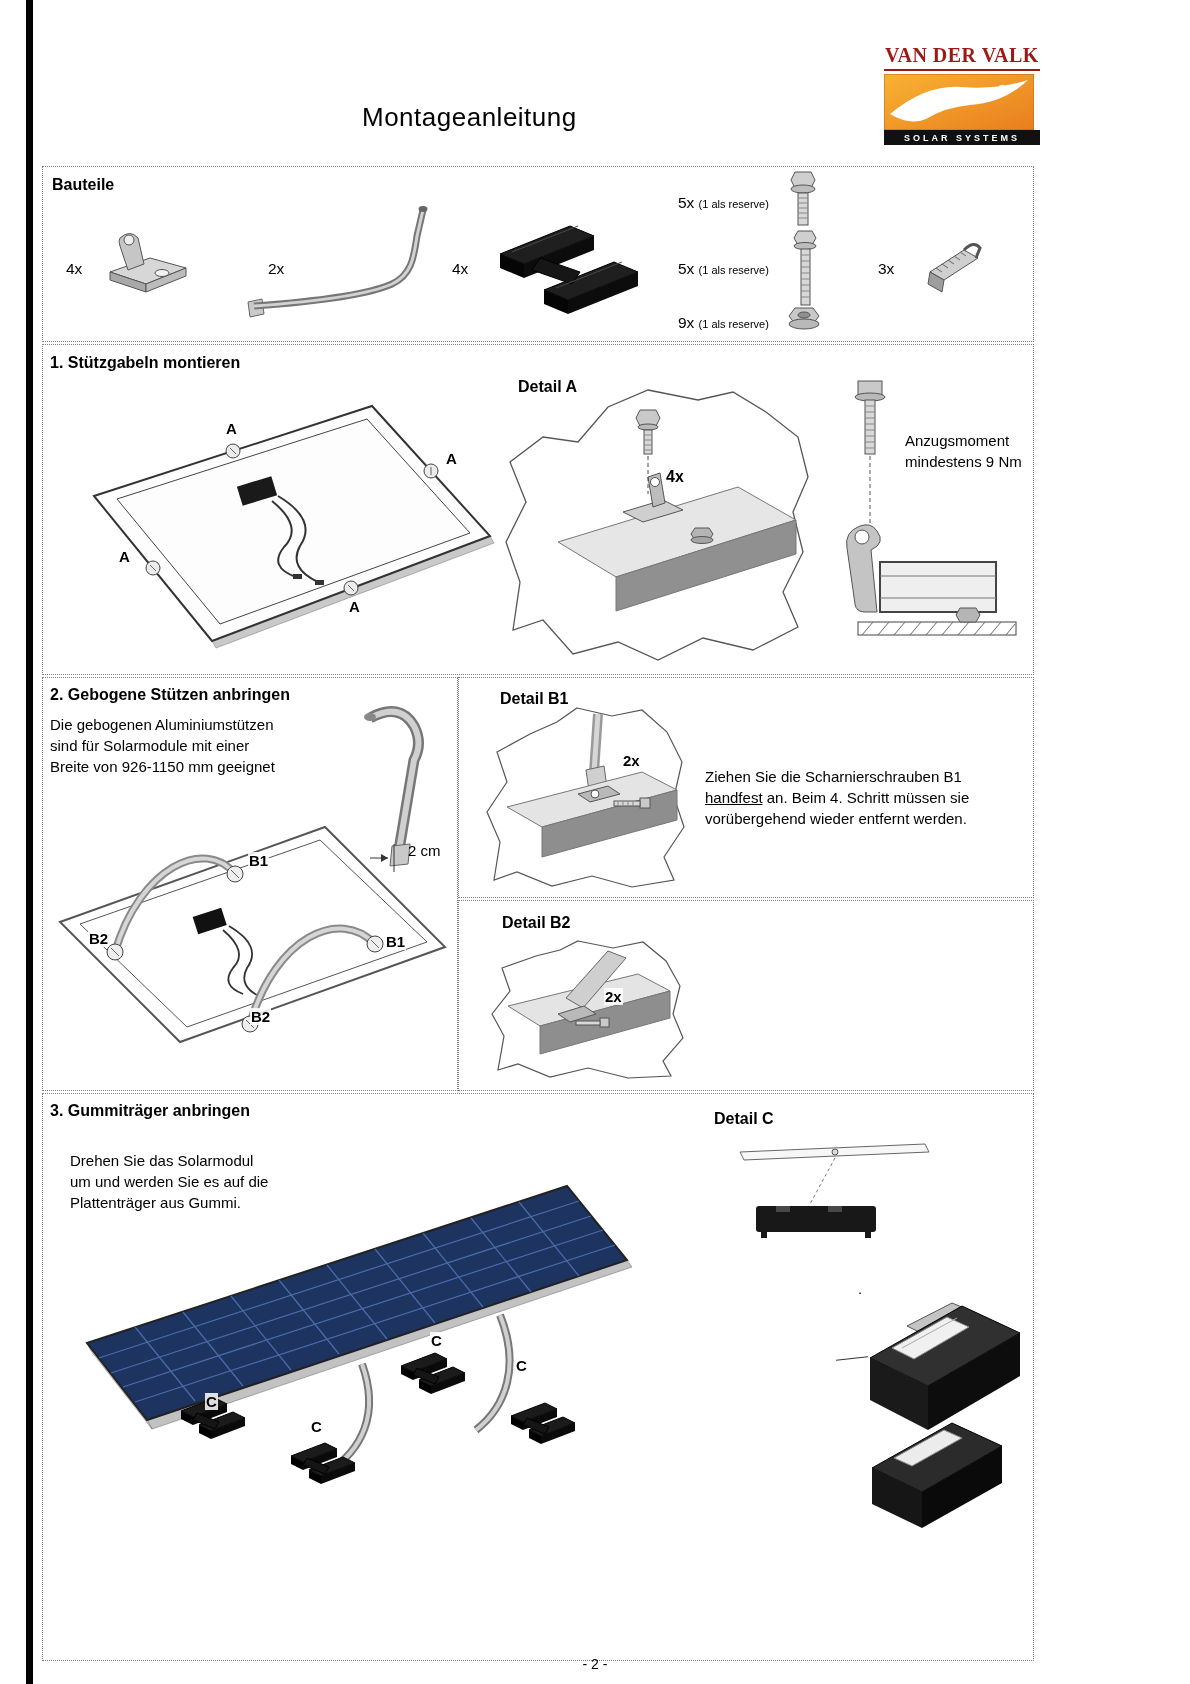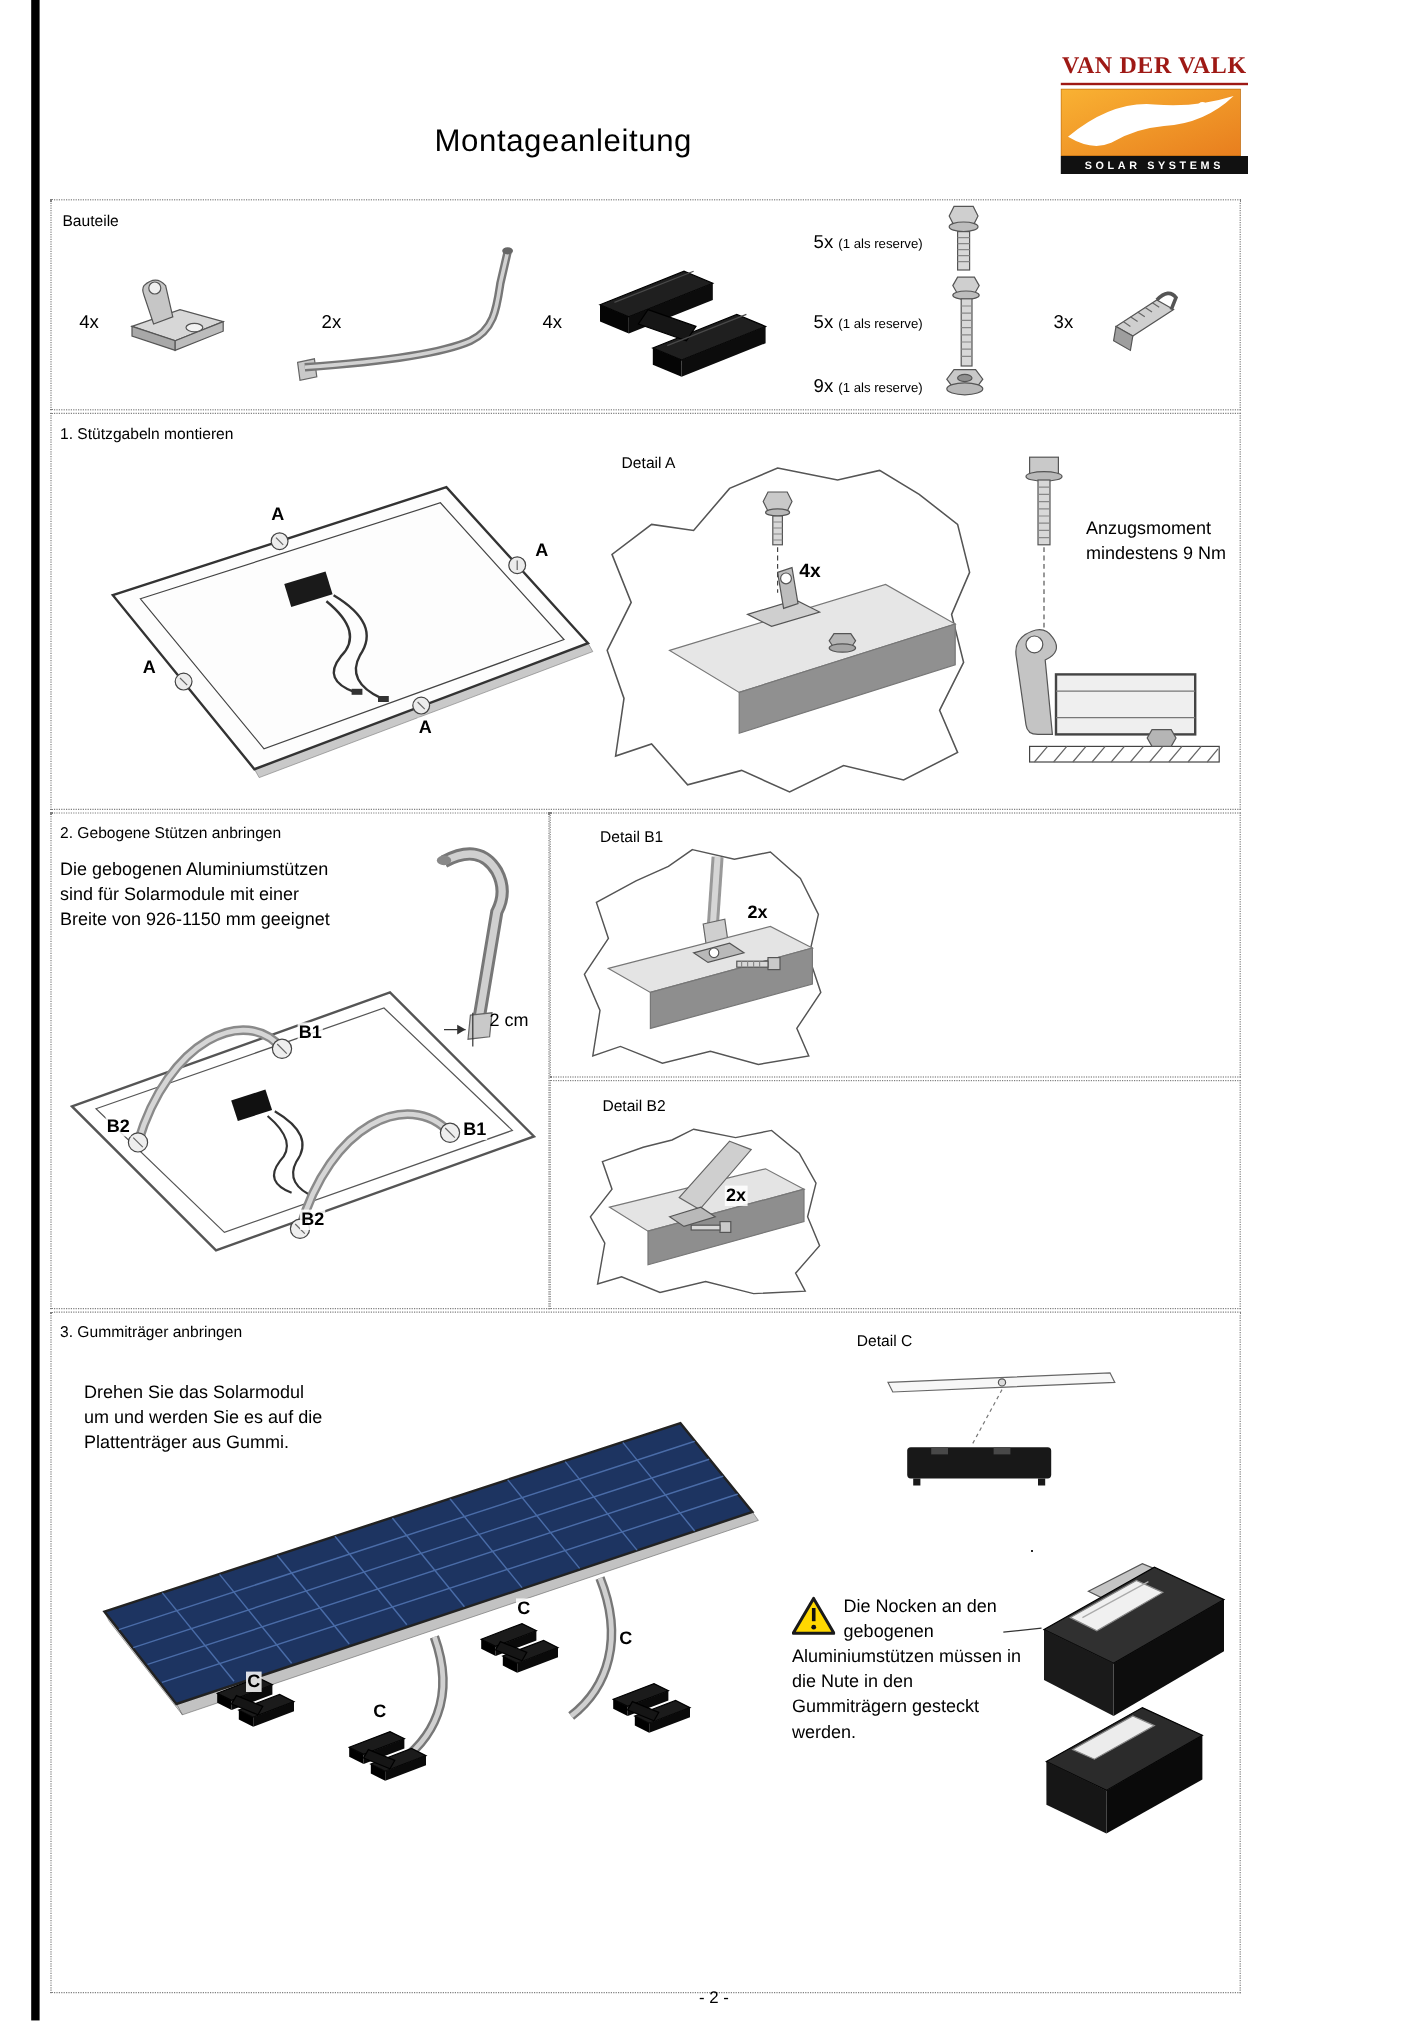--- a/index.html
+++ b/index.html
@@ -1,20 +1,20 @@
 <!DOCTYPE html>
 <html><head>
 <meta charset="utf-8">
 <style>
   html,body{margin:0;padding:0}
   body{font-family:"Liberation Sans",sans-serif;background:#fff;color:#000}
   .page{position:relative;width:1190px;height:1684px;background:#fff;overflow:hidden}
   .abs{position:absolute}
   .sec{position:absolute;border:1px dotted #7f7f7f}
-  .h{position:absolute;font-weight:normal;font-size:13px;white-space:nowrap}
+  .h{position:absolute;font-weight:bold;font-size:16px;white-space:nowrap}
   .t{position:absolute;font-size:15px;line-height:21px}
   .nw{white-space:nowrap}
   .marker{position:absolute;font-weight:bold;font-size:15px;background:rgba(255,255,255,.85);padding:0 1px}
   .qty{font-size:15.5px}
   .note{font-size:11px}
   .ul{text-decoration:underline}
   .title{position:absolute;font-size:26px;letter-spacing:.5px}
   .scanbar{position:absolute;background:#000}
   .logo{position:absolute;width:156px}
   .brand{font-family:"Liberation Serif",serif;font-weight:bold;color:#9e1915;font-size:20px;letter-spacing:.5px;white-space:nowrap;text-align:center;border-bottom:2px solid #9e1915;padding-bottom:2px;margin-bottom:3px}
@@ -267,20 +267,21 @@
       <polygon points="25,105 160,70 195,88 60,125" fill="#e4e4e4" stroke="#777"></polygon>
       <polygon points="60,125 195,88 195,118 60,155" fill="#8e8e8e" stroke="#777"></polygon>
       <polygon points="96,92 126,84 138,92 108,100" fill="#b9b9b9" stroke="#555"></polygon>
       <circle cx="113" cy="92" r="4" fill="#fff" stroke="#555"></circle>
       <rect x="158" y="96" width="10" height="10" fill="#c9c9c9" stroke="#555"></rect>
       <rect x="132" y="99" width="26" height="5" fill="#d8d8d8" stroke="#555"></rect>
       <path d="M136,99 v5 M141,99 v5 M146,99 v5 M151,99 v5" stroke="#888"></path>
     </svg>
   </div>
   <span class="marker" style="left:622px;top:752px">2x</span>
+  <div class="t" style="left:705px;top:766px;width:302px"><span>Ziehen Sie die Scharnierschrauben B1 </span><span class="ul">handfest</span><span> an. Beim 4. Schritt müssen sie vorübergehend wieder entfernt werden.</span></div>
 
   <div class="h" style="left:502px;top:914px">Detail B2</div>
   <div class="abs" style="left:488px;top:936px">
     <svg width="200" height="145" viewBox="0 0 200 145">
       <path d="M90,5 L125,12 L155,6 L178,25 L192,50 L185,78 L195,102 L175,125 L183,140 L140,142 L100,132 L62,141 L30,128 L10,134 L16,100 L4,78 L22,55 L14,32 L48,20 L72,14 Z" fill="#fff" stroke="#555" stroke-width="1.2"></path>
       <polygon points="20,70 150,38 182,55 52,90" fill="#e4e4e4" stroke="#777"></polygon>
       <polygon points="52,90 182,55 182,82 52,118" fill="#8e8e8e" stroke="#777"></polygon>
       <polygon points="120,15 138,22 95,72 78,62" fill="#cfcfcf" stroke="#666"></polygon>
       <polygon points="70,78 96,70 108,78 82,86" fill="#b9b9b9" stroke="#555"></polygon>
       <rect x="112" y="82" width="9" height="9" fill="#c9c9c9" stroke="#555"></rect>
@@ -351,28 +352,20 @@
       <use href="#foot" x="223" y="272"></use>
       <use href="#foot" x="333" y="182"></use>
       <use href="#foot" x="443" y="232"></use>
     </svg>
   </div>
   <span class="marker" style="left:430px;top:1332px">C</span>
   <span class="marker" style="left:515px;top:1357px">C</span>
   <span class="marker" style="left:205px;top:1393px">C</span>
   <span class="marker" style="left:310px;top:1418px">C</span>
 
-  <div class="t" style="left:660px;top:1328px;width:192px">
-    <svg class="warn" width="36" height="33" viewBox="0 0 36 33">
-      <polygon points="18,2 35,31 1,31" fill="#ffd800" stroke="#1a1a1a" stroke-width="2.5" stroke-linejoin="round"></polygon>
-      <rect x="16.6" y="10" width="3" height="11" fill="#111"></rect>
-      <circle cx="18.1" cy="26" r="2" fill="#111"></circle>
-    </svg>
-    <span>Die Nocken an den gebogenen Aluminiumstützen müssen in die Nute in den Gummiträgern gesteckt werden.</span>
-  </div>
   <div class="abs" style="left:836px;top:1358px;width:32px;border-top:1.5px solid #333;transform:rotate(-6deg)"></div>
   <span class="t" style="left:858px;top:1278px;position:absolute">.</span>
 
   <div class="abs" style="left:852px;top:1288px">
     <svg width="185" height="245" viewBox="0 0 185 245">
       <polygon points="55,38 100,15 112,20 67,44" fill="#c4c4c4" stroke="#555"></polygon>
       <polygon points="18,70 110,18 168,45 76,98" fill="#303030" stroke="#000"></polygon>
       <polygon points="76,98 168,45 168,88 76,142" fill="#0d0d0d"></polygon>
       <polygon points="18,70 76,98 76,142 18,112" fill="#1a1a1a"></polygon>
       <polygon points="40,60 95,29 117,39 62,71" fill="#f0f0f0" stroke="#888"></polygon>

